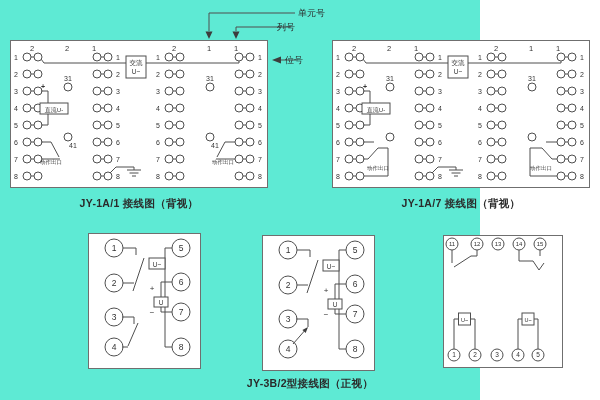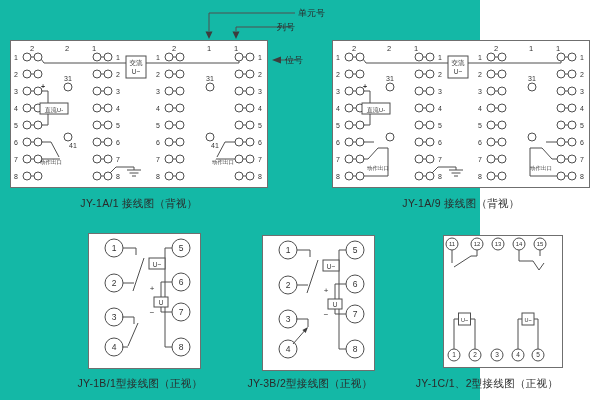--- a/index.html
+++ b/index.html
@@ -1,22 +1,22 @@
 <!DOCTYPE html>
 <html><head>
 <meta charset="utf-8">
 <style>
   *{margin:0;padding:0;box-sizing:border-box}
   html,body{width:600px;height:400px;background:#ffffff;overflow:hidden;
     font-family:"Liberation Sans","DejaVu Sans",sans-serif}
-  .stage{position:relative;width:480px;height:400px;background:#14b8a6}
+  .stage{position:relative;width:480px;height:400px;background:#5eead4}
   .panel{position:absolute;display:block}
   svg{display:block}
   svg text{font-family:"Liberation Sans","DejaVu Sans",sans-serif}
-  .caption{position:absolute;font-size:10.5px;font-weight:normal;color:#2a2a2a;
+  .caption{position:absolute;font-size:10.5px;font-weight:bold;color:#2a2a2a;
     text-align:center;letter-spacing:.3px;white-space:nowrap}
   .callout{position:absolute;font-size:9px;color:#2a2a2a;white-space:nowrap}
   #callouts{position:absolute;left:0;top:0;pointer-events:none}
 </style>
 </head>
 <body>
 
 <div class="stage">
   <svg id="callouts" width="600" height="400">
       <path d="M295,13 L209,13 L209,31" fill="none" stroke="#4f4f4f" stroke-width="1"></path>
@@ -459,17 +459,15 @@
       <text x="21.5" y="86.5" font-size="5.5" text-anchor="middle" fill="#333333" font-weight="normal">U~</text>
       <path d="M15.5,84 L11,84 L11,114" fill="none" stroke="#4f4f4f" stroke-width="1"></path>
       <path d="M27.5,84 L32,84 L32,114" fill="none" stroke="#4f4f4f" stroke-width="1"></path>
       <rect x="79" y="78" width="12" height="12" fill="#fff" stroke="#4f4f4f" stroke-width="1"></rect>
       <text x="85" y="86.5" font-size="5.5" text-anchor="middle" fill="#333333" font-weight="normal">U~</text>
       <path d="M79,84 L75,84 L75,114" fill="none" stroke="#4f4f4f" stroke-width="1"></path>
       <path d="M91,84 L95,84 L95,114" fill="none" stroke="#4f4f4f" stroke-width="1"></path>
     </svg>
 
   <div class="caption" style="left:14px;top:197px;width:250px">JY-1A/1 接线图（背视）</div>
-  <div class="caption" style="left:336px;top:197px;width:250px">JY-1A/9 接线图（背视）</div>
-  <div class="caption" style="left:40px;top:377px;width:200px">JY-1B/1型接线图（正视）</div>
+  <div class="caption" style="left:336px;top:197px;width:250px">JY-1A/7 接线图（背视）</div>
   <div class="caption" style="left:210px;top:377px;width:200px">JY-3B/2型接线图（正视）</div>
-  <div class="caption" style="left:387px;top:377px;width:200px">JY-1C/1、2型接线图（正视）</div>
 </div>
 
 </body></html>

